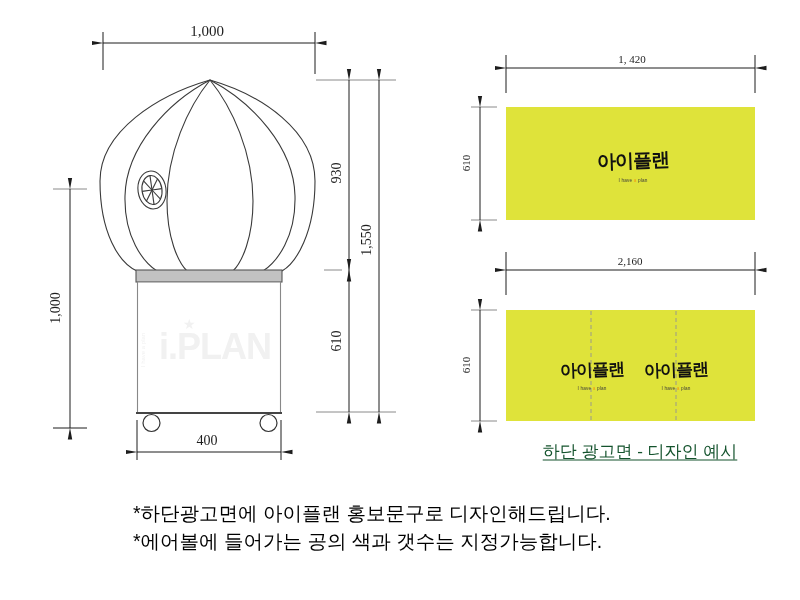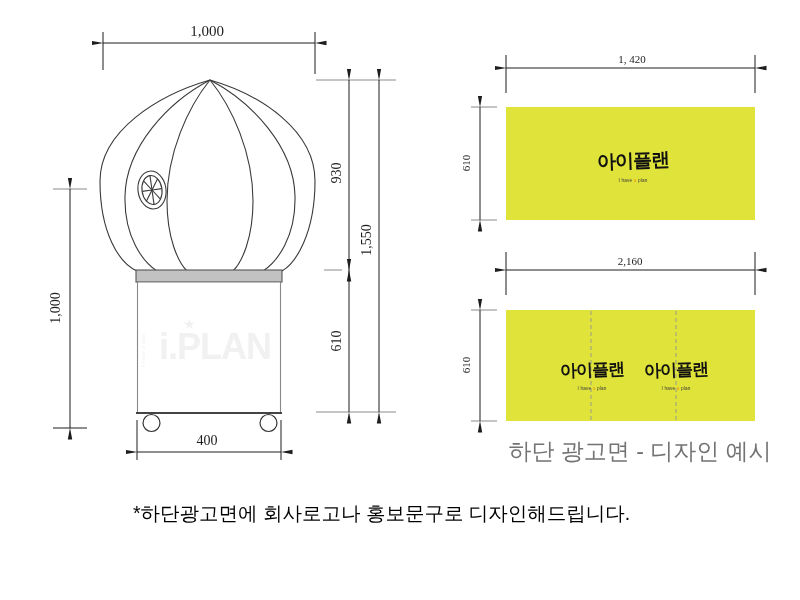--- a/index.html
+++ b/index.html
@@ -7,21 +7,21 @@
        font-family:"Liberation Sans", sans-serif;}
   .abs{position:absolute;}
   .ctr{transform:translate(-50%,-50%);white-space:nowrap;}
   .vdim{transform:translate(-50%,-50%) rotate(-90deg);white-space:nowrap;}
   .dimtxt{font-family:"Liberation Serif", serif;color:#1d1d1d;font-size:14px;}
   .dimtxt-lg{font-size:15px;}
   .dimtxt-sm{font-size:11px;}
   .logo-main{font-weight:bold;color:#111;letter-spacing:-1px;transform:translate(-50%,-50%) rotate(-2deg);}
   .logo-sub{font-size:6px;color:#3a3a3a;letter-spacing:.2px;transform:translate(-50%,-50%) scale(.78);}
   .logo-sub .accent{color:#f39c12;}
-  .caption{font-size:23px;color:#737373;text-underline-offset:3px;}
+  .caption{font-size:17px;color:#14532d;text-decoration:underline;text-underline-offset:3px;}
   .notes{font-size:19.5px;line-height:27.5px;color:#000;}
   .watermark{font-weight:bold;color:#f1f1f1;font-size:36px;letter-spacing:-1px;}
   .wm-star{color:#f1f1f1;font-size:14px;}
   .wm-tag{color:#f1f1f1;font-size:6px;transform:translate(-50%,-50%) rotate(-90deg);white-space:nowrap;}
   svg{position:absolute;left:0;top:0;}
 </style>
 </head>
 <body>
 
 <svg width="800" height="600" viewBox="0 0 800 600">
@@ -145,14 +145,15 @@
 <div class="abs logo-main" style="left:676px;top:370px;font-size:17px;">아이플랜</div>
 <div class="abs logo-sub" style="left:676px;top:388px;">
   <span>I have</span>
   <span class="accent">a</span>
   <span>plan</span>
 </div>
 
 <div class="abs ctr caption" style="left:640px;top:451px;">하단 광고면 - 디자인 예시</div>
 
 <div class="abs notes" style="left:133px;top:500px;">
-  <div>*하단광고면에 회사로고나 홍보문구로 디자인해드립니다.</div>
+  <div>*하단광고면에 아이플랜 홍보문구로 디자인해드립니다.</div>
+  <div>*에어볼에 들어가는 공의 색과 갯수는 지정가능합니다.</div>
 </div>
 
 </body></html>

